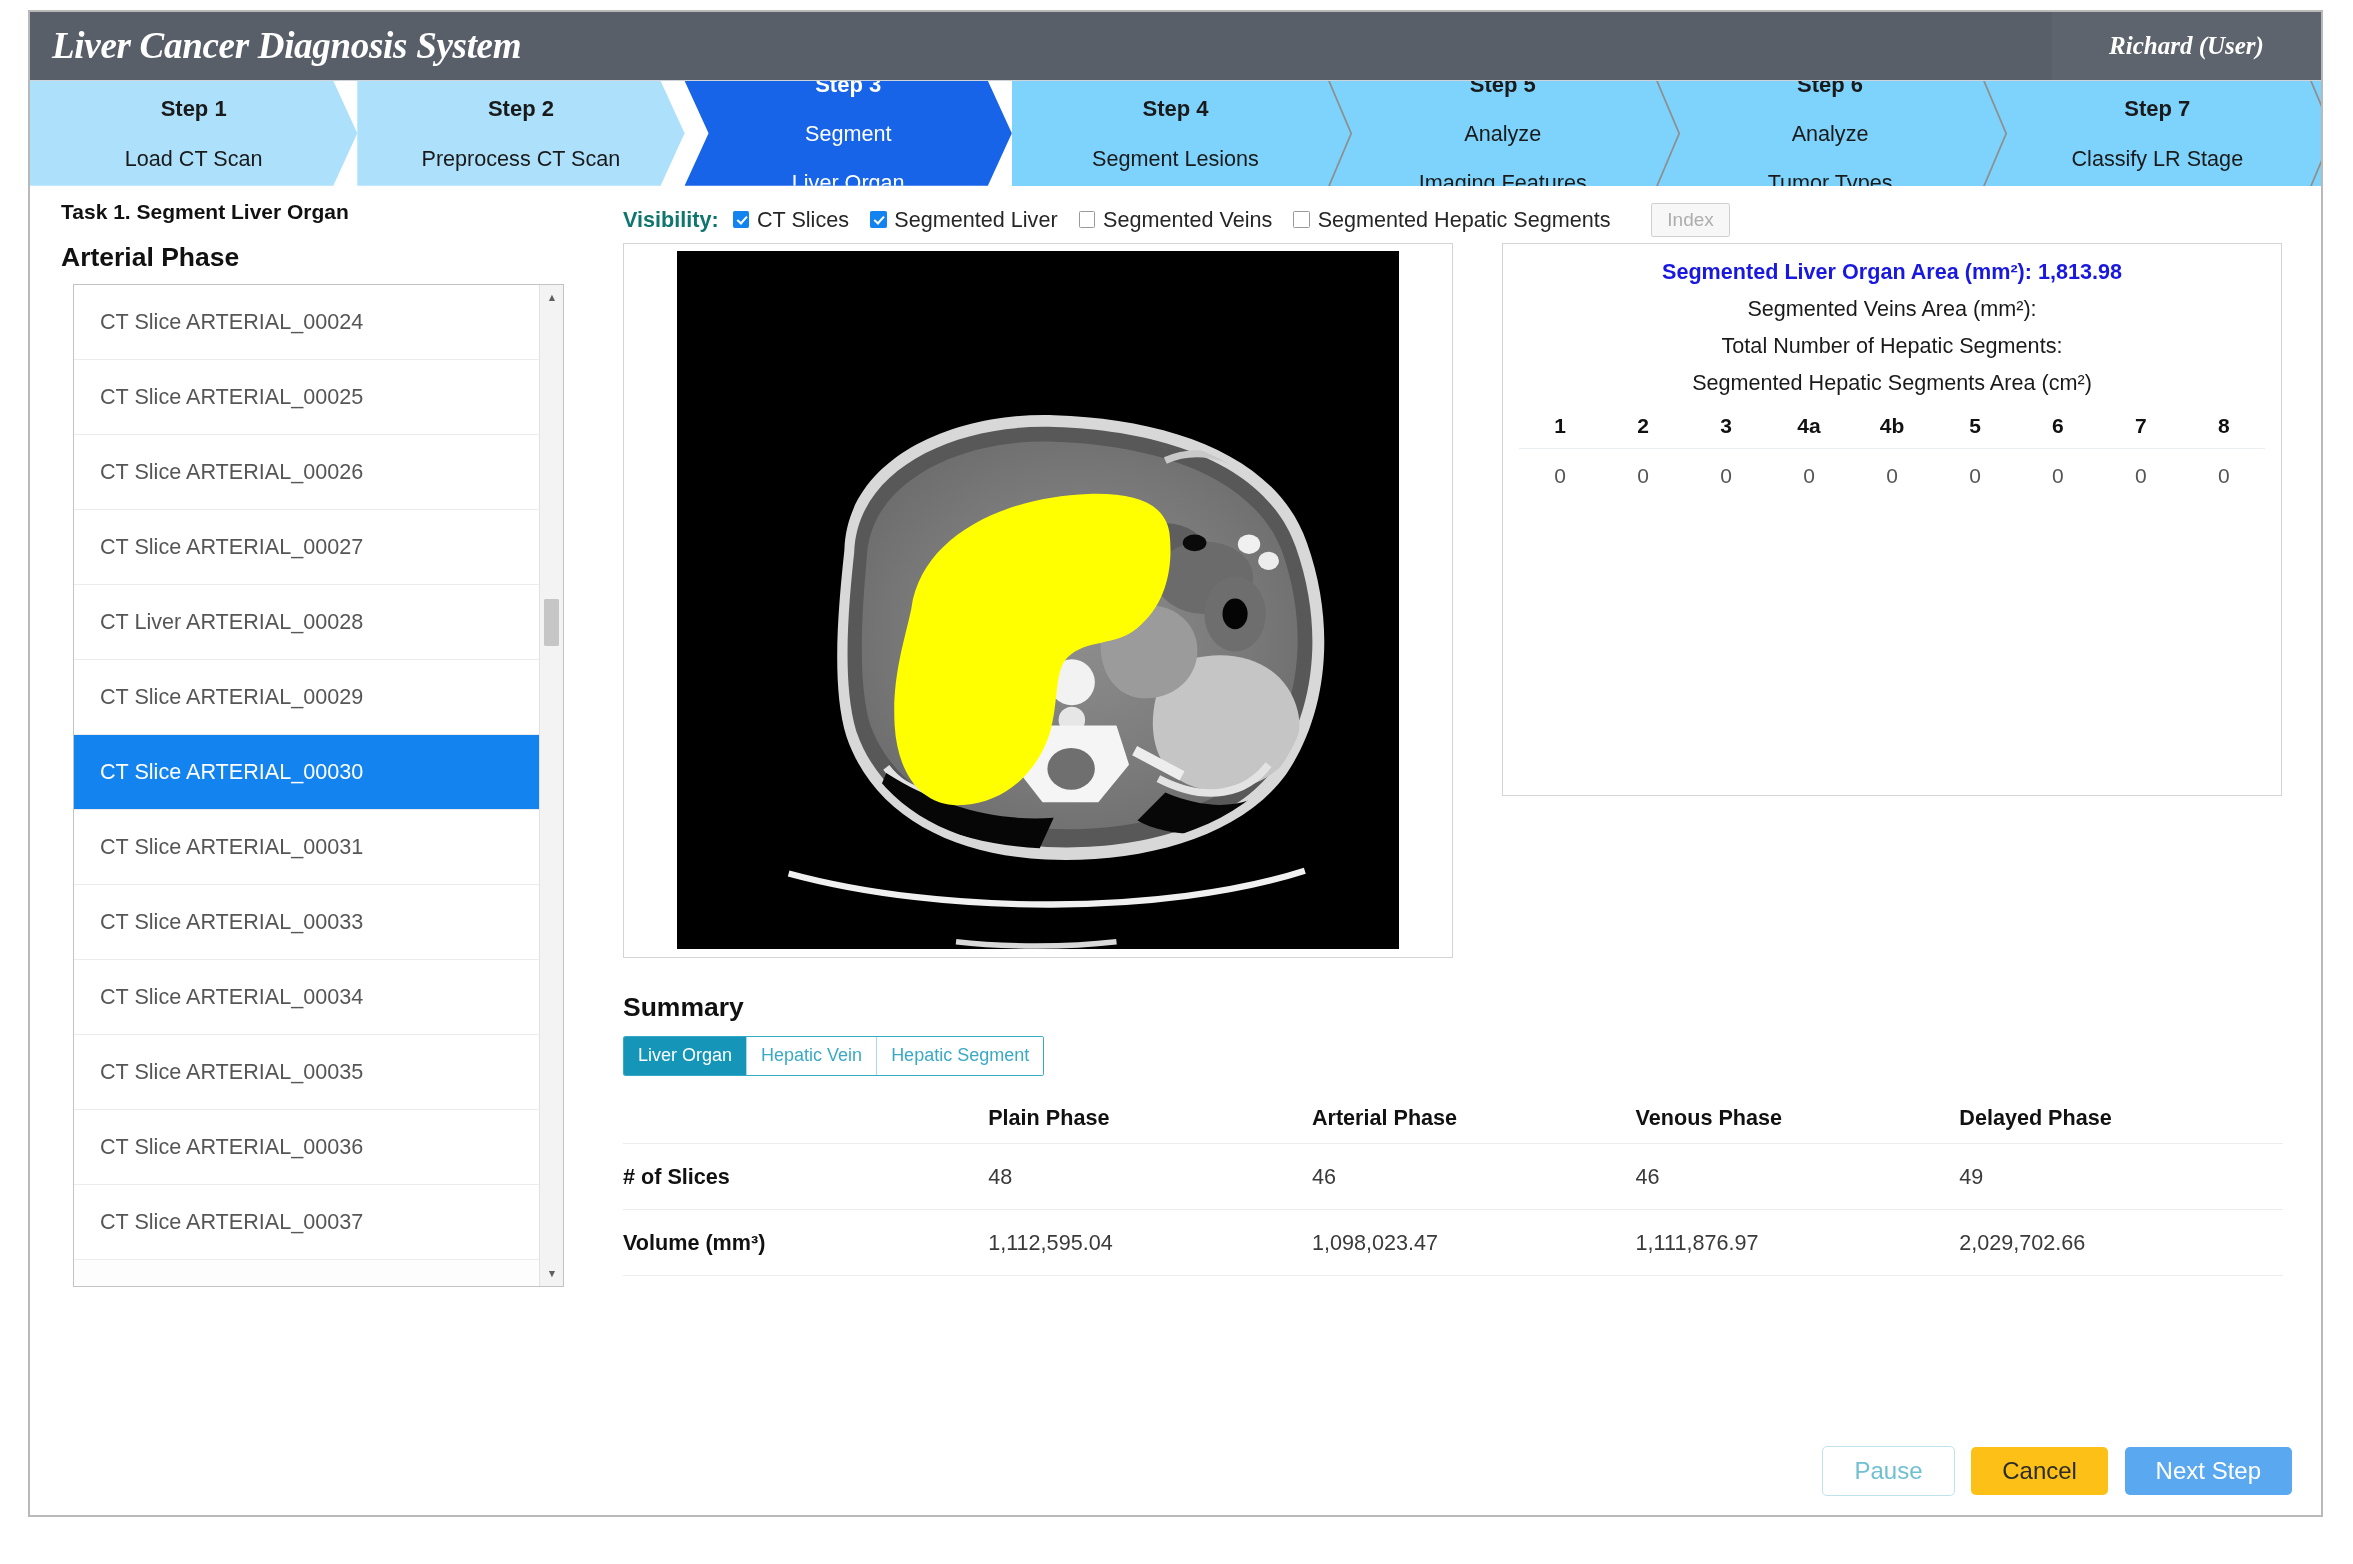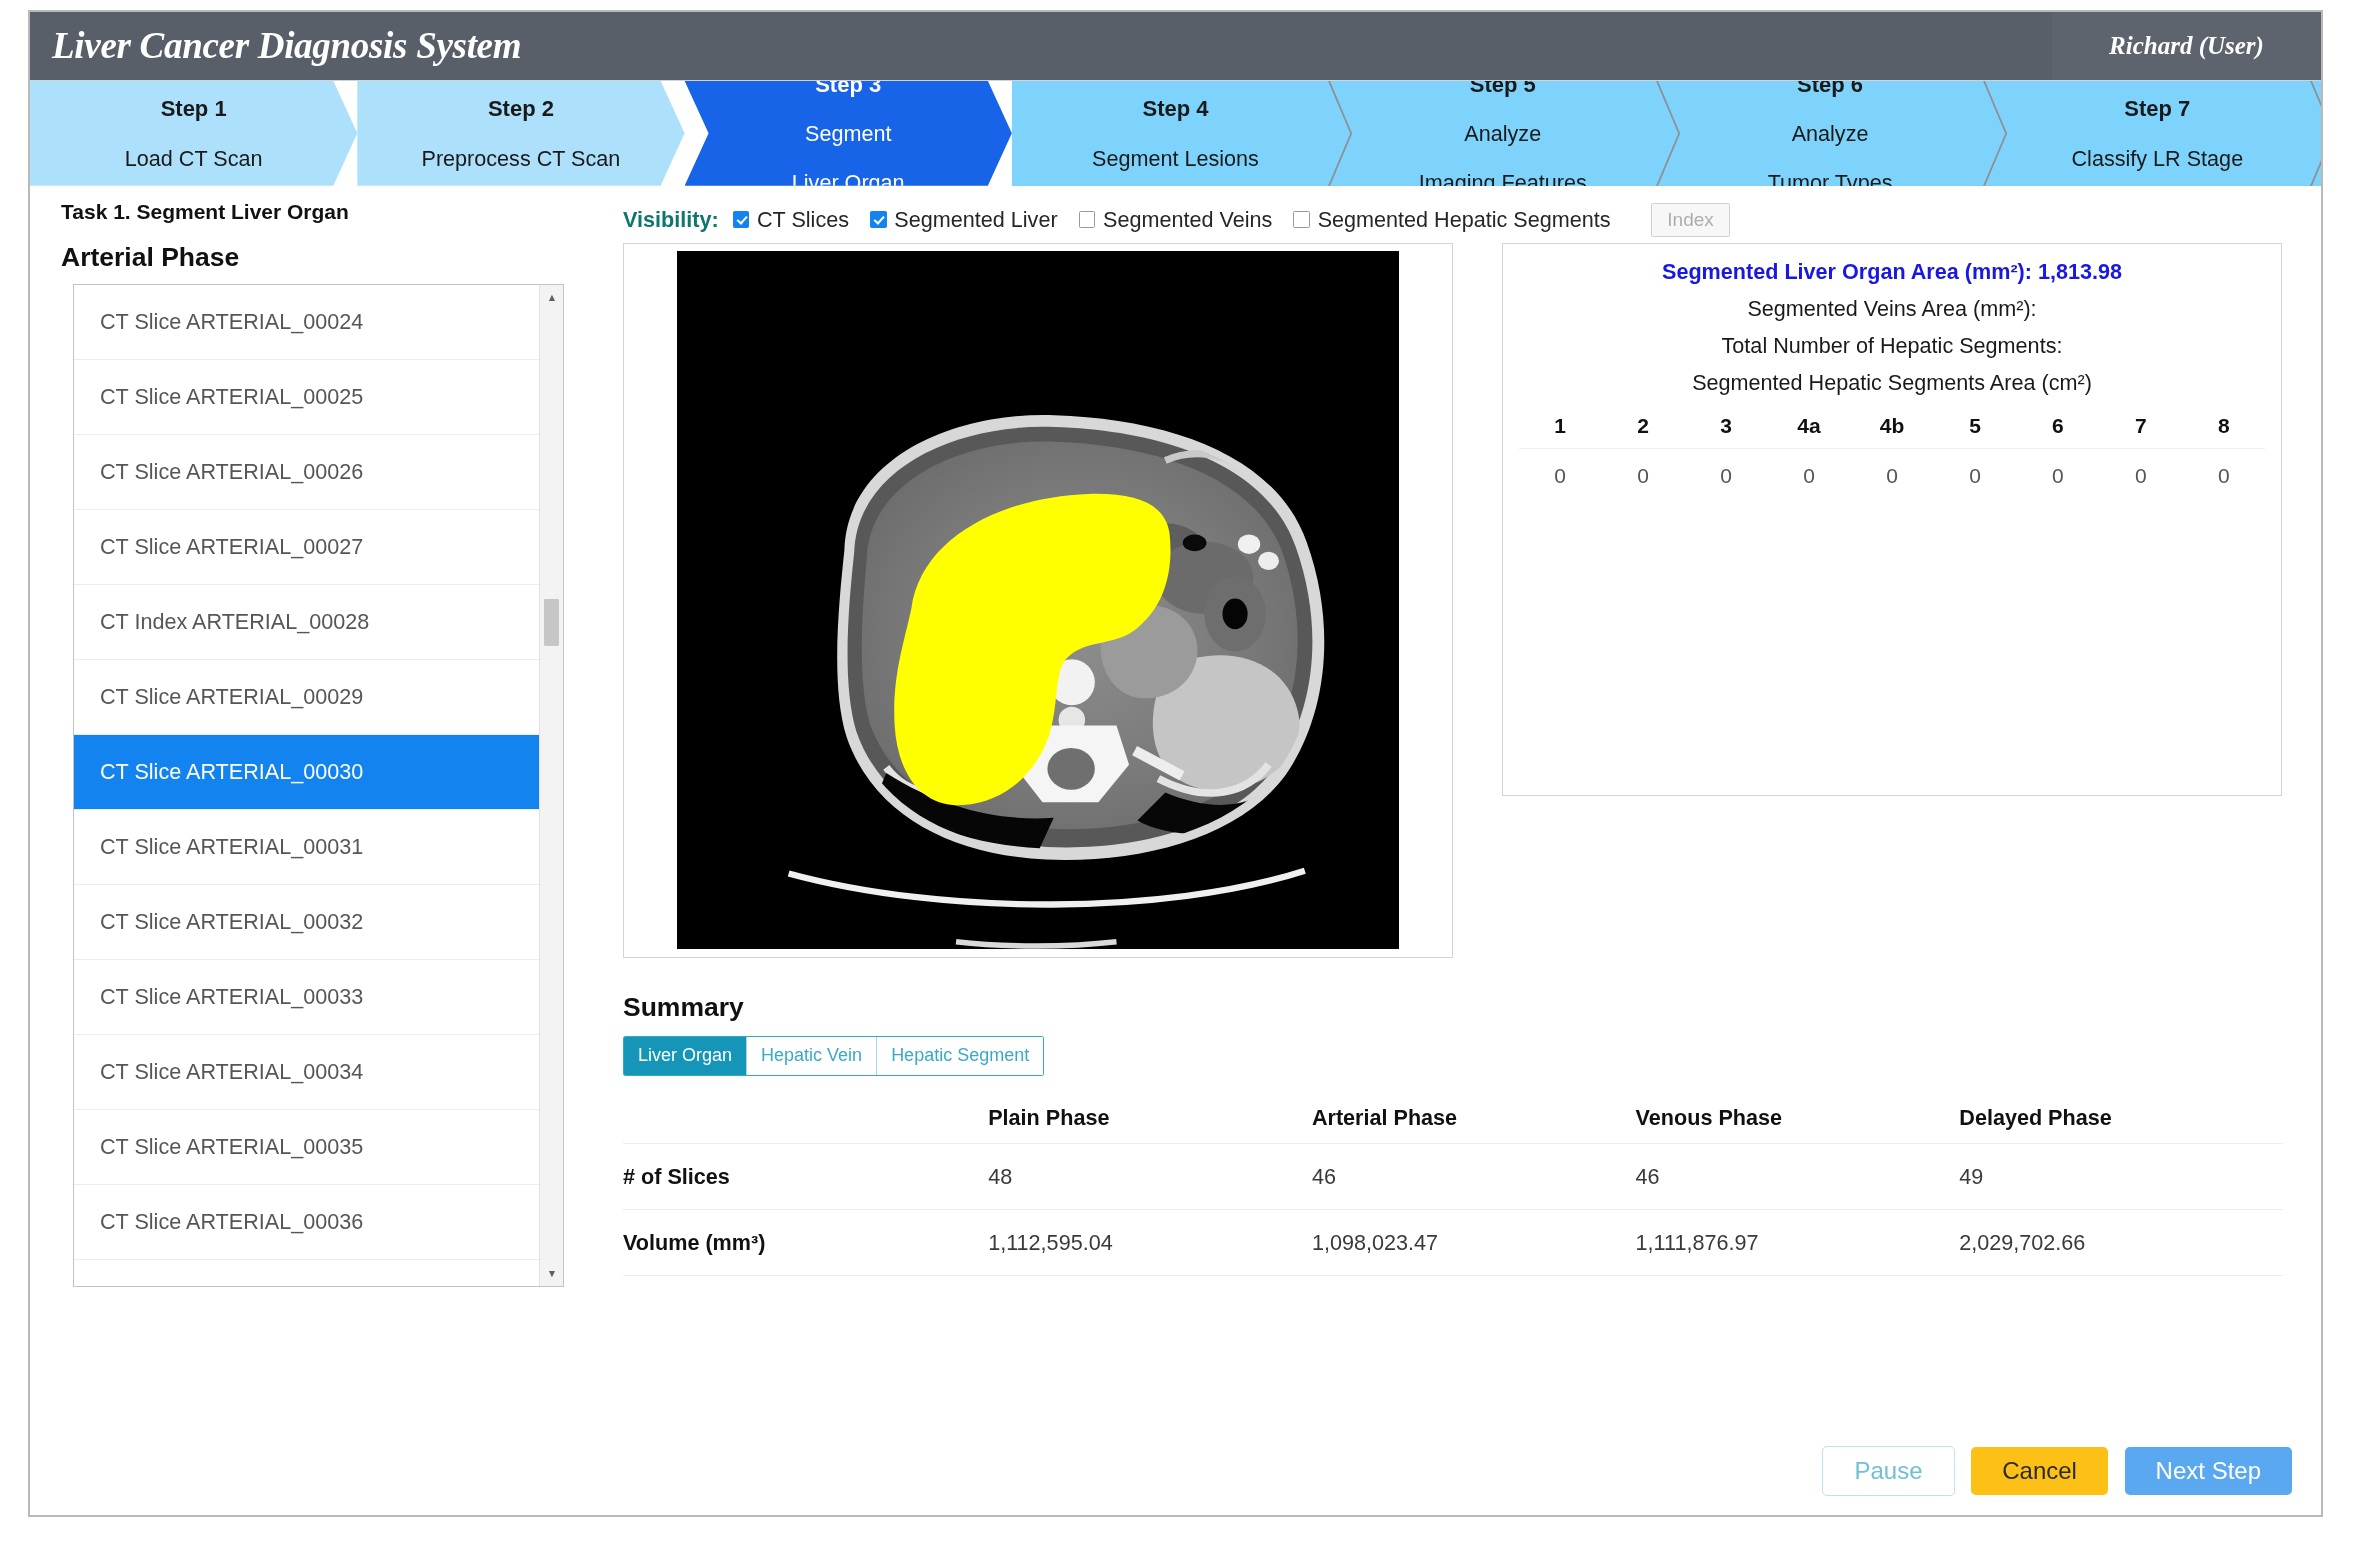--- a/index.html
+++ b/index.html
@@ -379,25 +379,24 @@
 
     <div class="task-title">Task 1. Segment Liver Organ</div>
     <div class="phase-title">Arterial Phase</div>
 
     <div class="slice-panel">
       <div class="slice-list">
         <div class="slice-item">CT Slice ARTERIAL_00024</div>
         <div class="slice-item">CT Slice ARTERIAL_00025</div>
         <div class="slice-item">CT Slice ARTERIAL_00026</div>
         <div class="slice-item">CT Slice ARTERIAL_00027</div>
-        <div class="slice-item">CT Index ARTERIAL_00028</div>
+        <div class="slice-item">CT Liver ARTERIAL_00028</div>
         <div class="slice-item">CT Slice ARTERIAL_00029</div>
         <div class="slice-item selected">CT Slice ARTERIAL_00030</div>
         <div class="slice-item">CT Slice ARTERIAL_00031</div>
-        <div class="slice-item">CT Slice ARTERIAL_00032</div>
         <div class="slice-item">CT Slice ARTERIAL_00033</div>
         <div class="slice-item">CT Slice ARTERIAL_00034</div>
         <div class="slice-item">CT Slice ARTERIAL_00035</div>
         <div class="slice-item">CT Slice ARTERIAL_00036</div>
         <div class="slice-item">CT Slice ARTERIAL_00037</div>
       </div>
       <div class="scrollbar">
         <div class="sb-arrow up">▲</div>
         <div class="sb-thumb" style="top:314px;height:47px;"></div>
         <div class="sb-arrow down">▼</div>

